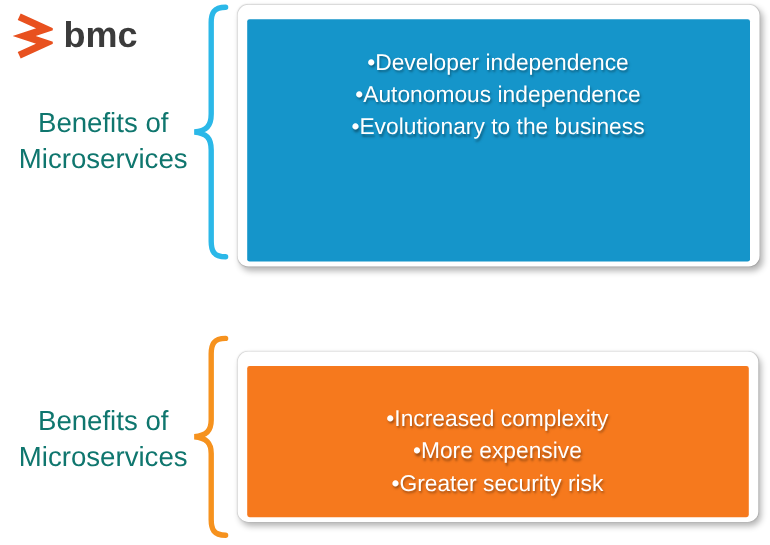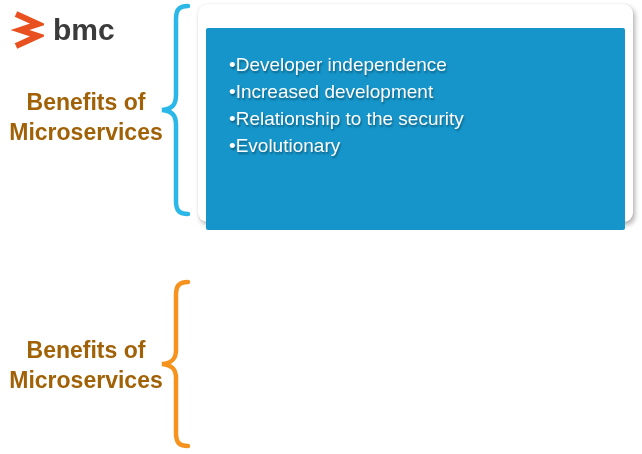--- a/index.html
+++ b/index.html
@@ -9,21 +9,21 @@
   }
 
   
   .logo { position:absolute; left:10px; top:10px; display:flex; align-items:center; gap:9px; }
   .logo-mark { width:34px; height:40px; display:block; }
   .logo-text { font-size:30px; font-weight:700; color:#3b3b3b; letter-spacing:0; line-height:40px; }
 
   
   .side-label {
     position:absolute; left:0; width:172px; text-align:center;
-    color:#a16207; font-size:23px; line-height:30px;font-weight:bold;
+    color:#0f766e; font-size:23px; line-height:30px;
   }
   .label-benefits  { top:87px; }
   .label-drawbacks { top:335px; }
 
   
   .brace { position:absolute; display:block; }
   .brace-benefits  { left:155px; top:3px;   width:40px; height:214px; }
   .brace-drawbacks { left:155px; top:279px; width:40px; height:170px; }
 
   
@@ -32,23 +32,24 @@
     box-shadow: 2px 3px 5px rgba(0,0,0,0.30), 0 0 1px rgba(0,0,0,0.18);
     padding:8px; box-sizing:border-box;
   }
   .card-benefits  { left:198px; top:4px;   width:435px; height:218px; }
   .card-drawbacks { left:198px; top:293px; width:434px; height:142px; }
   .fill { width:100%; height:100%; border-radius:2px; }
   .fill-benefits  { background:#1595CA; }
   .fill-drawbacks { background:#F6791D; }
 
   ul.bullets {
-    margin:16px; list-style:none; color:#ffffff;
+    margin:4px; list-style:none; color:#ffffff;
     font-size:19px; line-height:27px;
     text-shadow: 1px 2px 2px rgba(0,0,0,0.35);
+    text-align: center;
   }
   .fill-benefits  ul.bullets { padding:23px 8px 0 7px; }
   .fill-drawbacks ul.bullets { padding:31px 8px 0 7px; }
   ul.bullets li::before { content:"\2022"; }
 </style>
 </head>
 <body>
 
 <div class="stage">
 
@@ -65,30 +66,38 @@
   </div>
 
   <svg class="brace brace-benefits" viewBox="0 0 40 214" aria-hidden="true">
     <path d="M 33 3 C 23 3 21 8 21 16 L 21 92 C 21 102 17 106 7 107 C 17 108 21 112 21 122 L 21 198 C 21 206 23 211 33 211" fill="none" stroke-width="4.5" stroke-linecap="round" stroke="#2BB8E8"></path>
   </svg>
 
   <div class="card card-benefits">
     <div class="fill fill-benefits">
       <ul class="bullets">
         <li>Developer independence</li>
-        <li>Increased development</li>
-        <li>Relationship to the security</li>
-        <li>Evolutionary</li>
+        <li>Autonomous independence</li>
+        <li>Evolutionary to the business</li>
       </ul>
     </div>
   </div>
 
   <div class="side-label label-drawbacks">
     <div>Benefits of</div>
     <div>Microservices</div>
   </div>
 
   <svg class="brace brace-drawbacks" viewBox="0 0 40 170" aria-hidden="true">
     <path d="M 33 3 C 23 3 21 8 21 16 L 21 71 C 21 80 17 84 7 85 C 17 86 21 90 21 99 L 21 154 C 21 162 23 167 33 167" fill="none" stroke-width="4.5" stroke-linecap="round" stroke="#F6921E"></path>
   </svg>
 
+  <div class="card card-drawbacks">
+    <div class="fill fill-drawbacks">
+      <ul class="bullets">
+        <li>Increased complexity</li>
+        <li>More expensive</li>
+        <li>Greater security risk</li>
+      </ul>
+    </div>
+  </div>
 
 </div>
 
 </body></html>

